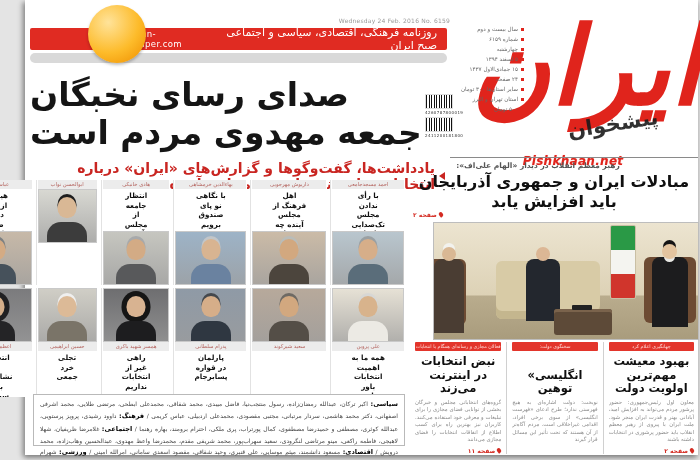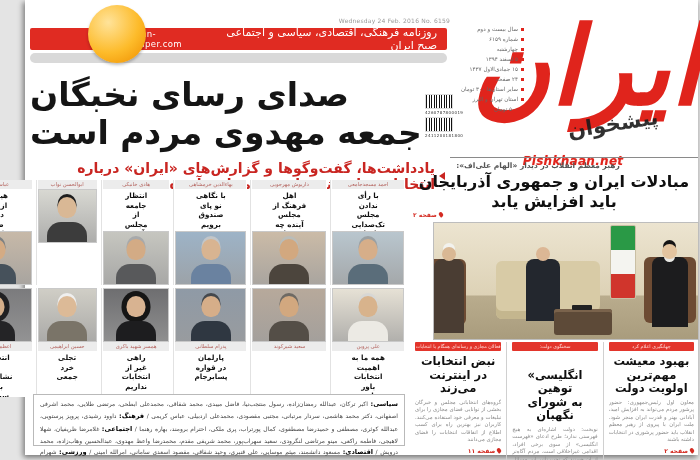--- a/index.html
+++ b/index.html
@@ -293,21 +293,21 @@
       <div class="skicker">جهانگیری اعلام کرد</div>
       <div class="stitle"><span>بهبود معیشت</span><br><span>مهم‌ترین</span><br><span>اولویت دولت</span></div>
       <div class="sbody">معاون اول رئیس‌جمهوری: حضور پرشور مردم می‌تواند به افزایش امید، آبادانی بهتر و قدرت ایران منجر شود. ملت ایران با پیروی از رهبر معظم انقلاب باید حضور پرشوری در انتخابات داشته باشند</div>
       <div class="pageref sref">
             <span class="flame"></span>
             <span>صفحه ۲</span>
           </div>
     </div>
     <div class="sbox">
       <div class="skicker">سخنگوی دولت:</div>
-      <div class="stitle"><br><span>انگلیسی» توهین</span><br><span>به شورای نگهبان</span></div>
+      <div class="stitle"><br><span>انگلیسی» توهین</span><br></div>
       <div class="sbody">نوبخت: دولت اشاره‌ای به هیچ فهرستی ندارد؛ طرح ادعای «فهرست انگلیسی» از سوی برخی افراد، اقدامی غیراخلاقی است. مردم آگاه‌تر از آن هستند که تحت تأثیر این مسائل قرار گیرند</div>
 
     </div>
     <div class="sbox">
       <div class="skicker">فعالان مجازی و رسانه‌ای همگام با انتخابات</div>
       <div class="stitle"><span>نبض انتخابات</span><br><span>در اینترنت</span><br><span>می‌زند</span></div>
       <div class="sbody">گروه‌های انتخاباتی مجلس و خبرگان بخشی از توانایی فضای مجازی را برای تبلیغات و معرفی خود استفاده می‌کنند. کاربران نیز بهترین راه برای کسب اطلاع از اتفاقات انتخابات را فضای مجازی می‌دانند</div>
       <div class="pageref sref">
             <span class="flame"></span>
             <span>صفحه ۱۱</span>

